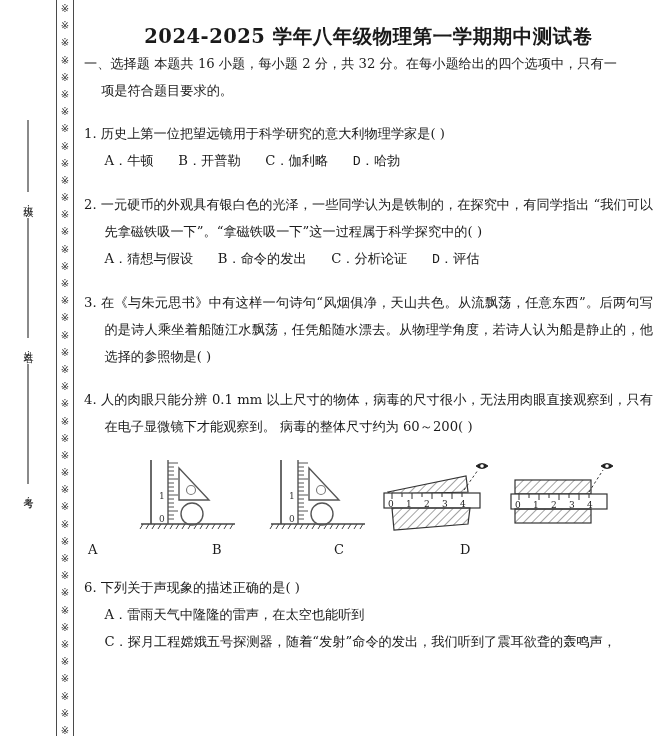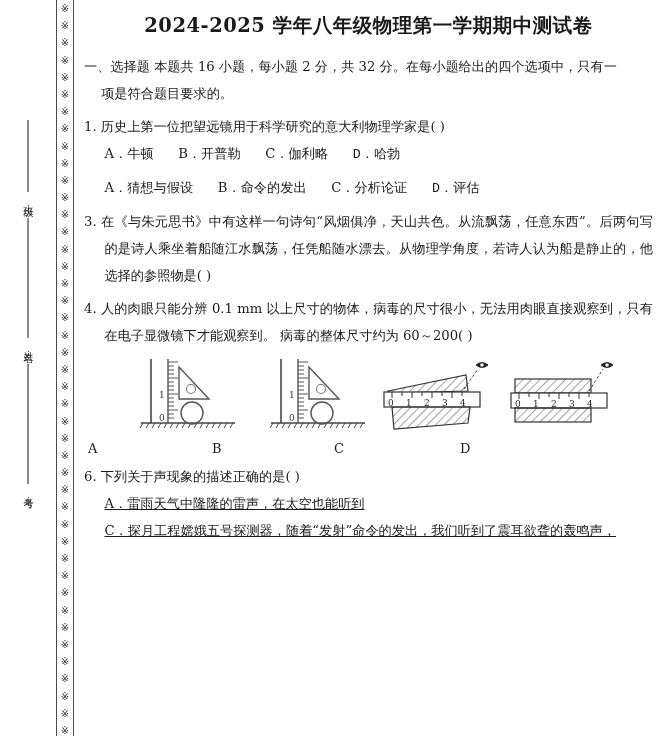--- a/index.html
+++ b/index.html
@@ -91,50 +91,49 @@
     width: 10px;
     flex: 0 0 10px;
     height: 736px;
   }
 
   
   .content {
     position: relative;
     flex: 1 1 auto;
     height: 672px;
-    padding: 4px 6px 0 0;
+    padding: 15px 6px 0 0;
     box-sizing: border-box;
     overflow: hidden;
   }
 
   .doc-title {
     text-align: center;
     font-size: 19.5px;
     font-weight: bold;
     letter-spacing: 0.5px;
     margin: 8px 0 0 0;
     padding: 0 4px;
     white-space: nowrap;
     font-family: "DejaVu Serif", "Liberation Serif", serif;
   }
 
   .section-head {
     font-size: 13.2px;
     line-height: 27px;
-    margin-top: 14px;
     text-align: justify;
     text-justify: inter-ideograph;
   }
   .section-head .cont {
     display: block;
     text-indent: 1.3em;
   }
 
   .q {
-    margin-top: 6px;
+    margin-top: 16px;
     font-size: 13.2px;
     line-height: 27px;
   }
   .q-stem {
     display: block;
     text-align: justify;
     text-justify: inter-ideograph;
     padding-left: 1.55em;
     text-indent: -1.55em;
   }
@@ -147,21 +146,20 @@
     display: inline-block;
     margin-right: 1.55em;
     text-align: center;
   }
   .q-opts .opt:last-child { margin-right: 0; font-family: Liberation Mono, monospace; }
 
   .opt-line {
     display: block;
     padding-left: 1.55em;
     text-align: justify;
-    text-decoration: underline;
   }
 
   
   .fig-row {
     position: relative;
     height: 80px;
     margin-top: 2px;
   }
   .fig {
     position: absolute;
@@ -255,20 +253,21 @@
       <span class="q-stem">1. 历史上第一位把望远镜用于科学研究的意大利物理学家是(      )</span>
       <span class="q-opts">
         <span class="opt">A．牛顿</span>
         <span class="opt">B．开普勒</span>
         <span class="opt">C．伽利略</span>
         <span class="opt">D．哈勃</span>
       </span>
     </div>
 
     <div class="q">
+      <span class="q-stem">2. 一元硬币的外观具有银白色的光泽，一些同学认为是铁制的，在探究中，有同学指出 “我们可以先拿磁铁吸一下”。“拿磁铁吸一下”这一过程属于科学探究中的(      )</span>
       <span class="q-opts">
         <span class="opt">A．猜想与假设</span>
         <span class="opt">B．命令的发出</span>
         <span class="opt">C．分析论证</span>
         <span class="opt">D．评估</span>
       </span>
     </div>
 
     <div class="q">
       <span class="q-stem">3. 在《与朱元思书》中有这样一句诗句“风烟俱净，天山共色。从流飘荡，任意东西”。后两句写的是诗人乘坐着船随江水飘荡，任凭船随水漂去。从物理学角度，若诗人认为船是静止的，他选择的参照物是(      )</span>

